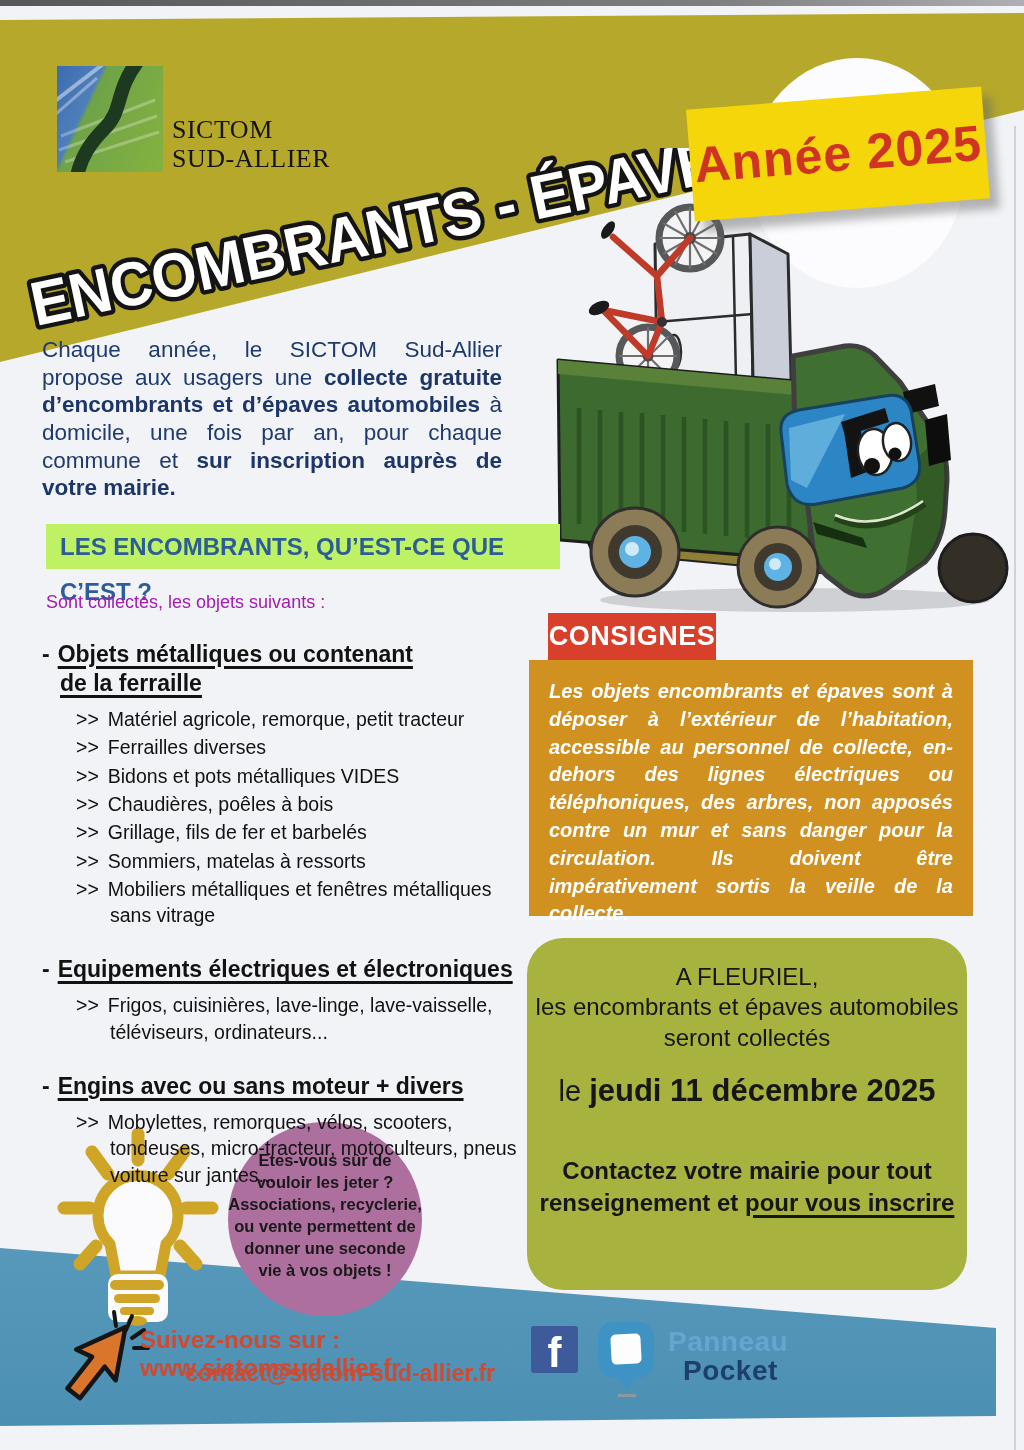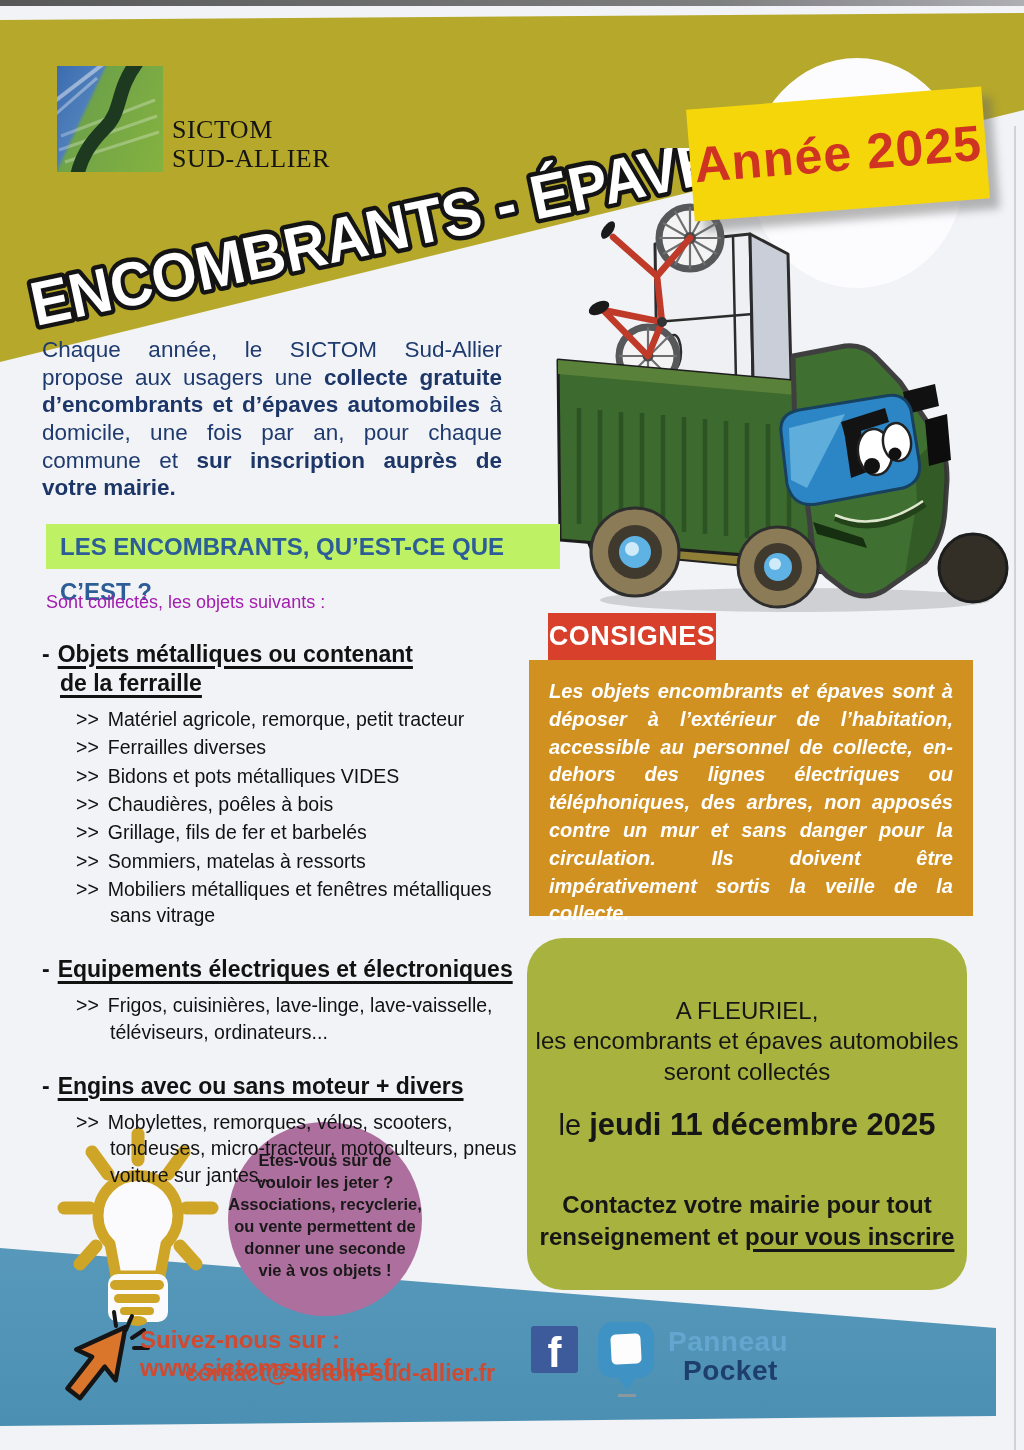--- a/index.html
+++ b/index.html
@@ -55,21 +55,21 @@
 
   
   #consignes-label{left:548px;top:613px;width:168px;height:47px;background:#d8402c;z-index:4;
     display:flex;align-items:center;justify-content:center;color:#fff;font-weight:bold;font-size:27px;letter-spacing:.5px;}
   #consignes-box{left:529px;top:660px;width:444px;height:256px;background:#d19120;z-index:3;
     box-sizing:border-box;padding:18px 20px 0 20px;color:#fff;font-style:italic;font-weight:bold;
     font-size:20px;line-height:1.39;text-align:justify;text-align-last:left;}
 
   
   #collection-box{left:527px;top:938px;width:440px;height:352px;background:#a8b23e;border-radius:36px;z-index:2;
-    box-sizing:border-box;padding-top:58px;text-align:center;color:#161616;}
+    box-sizing:border-box;padding-top:24px;text-align:center;color:#161616;}
   #collection-box .l{font-size:24px;line-height:1.27;}
   #collection-date{margin-top:20px;text-align:center;}
   #collection-date .pfx{font-size:29px;}
   #collection-date .d{font-size:31px;font-weight:bold;}
   #collection-contact{margin-top:46px;font-weight:bold;font-size:24px;line-height:1.3;}
   #collection-contact .u{text-decoration:underline;text-decoration-thickness:2.5px;text-underline-offset:4px;}
 
   
   #pink-circle{left:228px;top:1122px;width:194px;height:194px;border-radius:50%;background:#ad6f9d;z-index:3;
     box-sizing:border-box;padding-top:28px;text-align:center;color:#191919;font-weight:bold;

